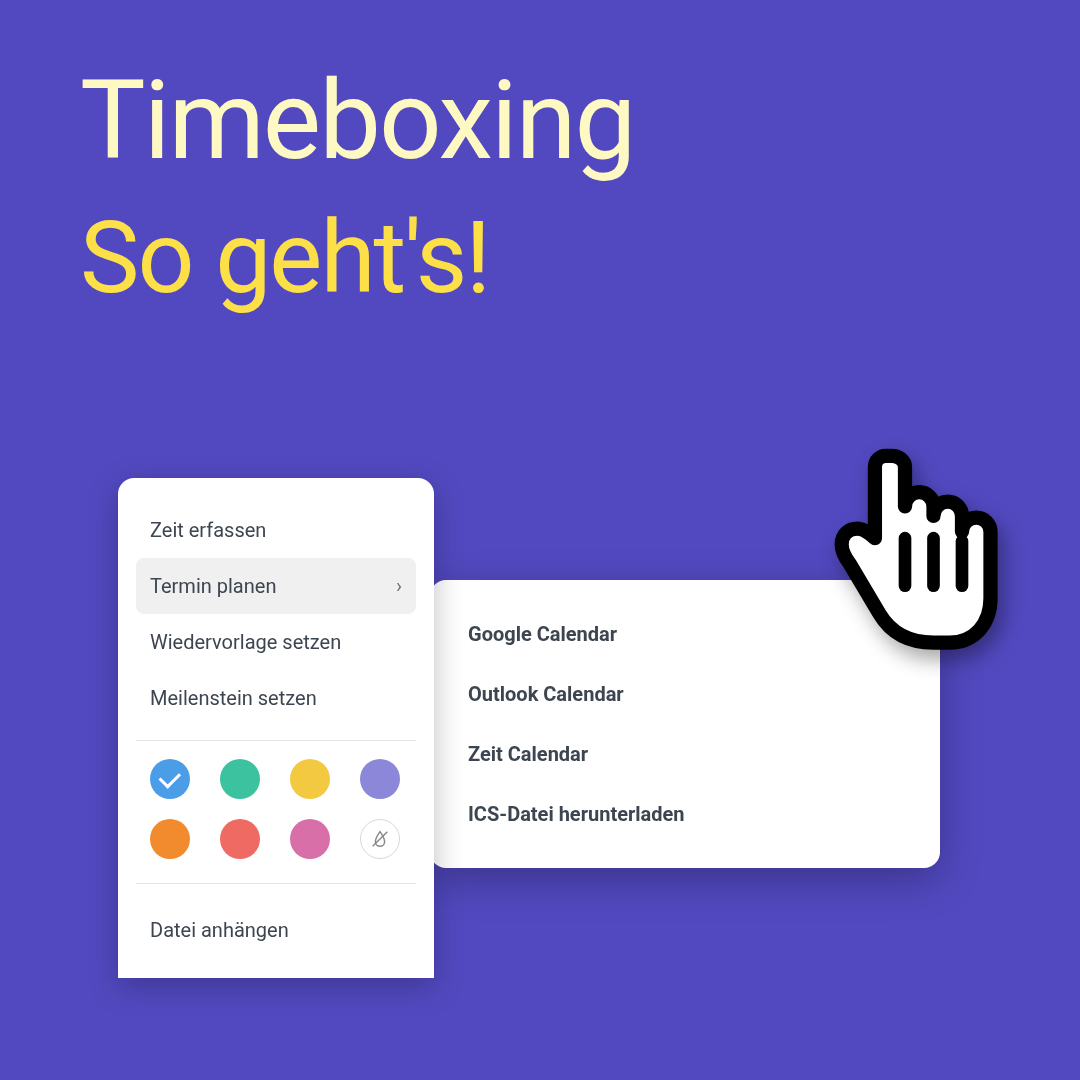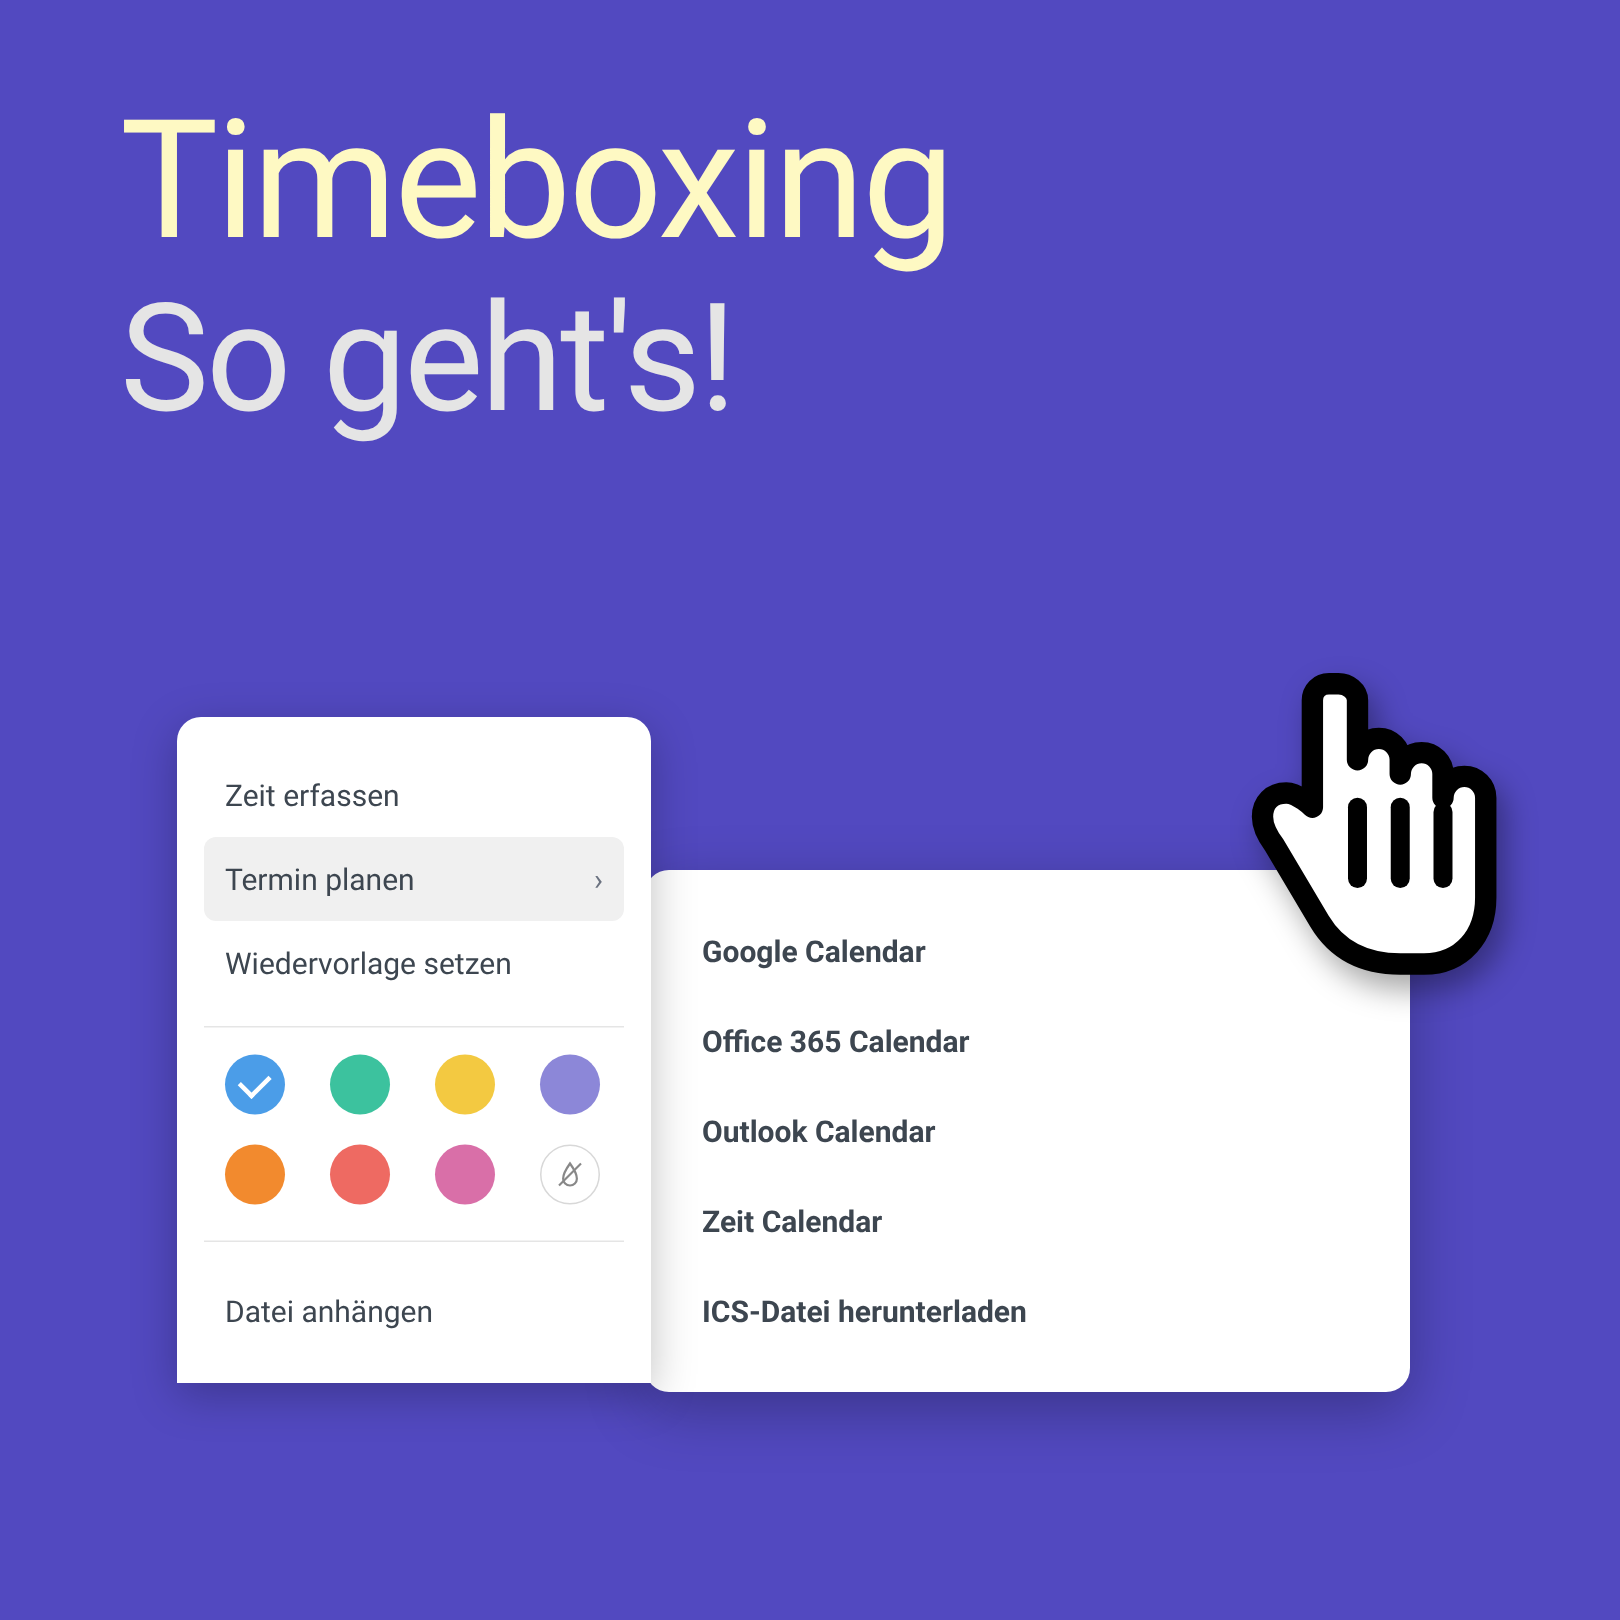--- a/index.html
+++ b/index.html
@@ -19,24 +19,24 @@
   .title-line1 {
     font-size: 110px;
     font-weight: 400;
     color: #fef9c3;
     letter-spacing: -2px;
     line-height: 1.1;
   }
   .title-line2 {
     font-size: 100px;
     font-weight: 400;
-    color: #e5e5e5;
+    color: #fde047;
     letter-spacing: -2px;
     line-height: 1.1;
-    margin-top: 4px;
+    margin-top: 22px;
   }
   .menu-panel {
     position: absolute;
     top: 478px;
     left: 118px;
     width: 316px;
     background: #ffffff;
     border-radius: 16px 16px 0 0;
     padding: 24px 18px 20px 18px;
     box-shadow: 0 8px 30px rgba(0,0,0,0.25);
@@ -137,20 +137,23 @@
   <div class="menu-item">
     <span>Zeit erfassen</span>
   </div>
   <div class="menu-item selected">
     <span>Termin planen</span>
     <span class="chevron">›</span>
   </div>
   <div class="menu-item">
     <span>Wiedervorlage setzen</span>
   </div>
+  <div class="menu-item">
+    <span>Meilenstein setzen</span>
+  </div>
 
   <hr class="divider">
 
   <div class="color-grid">
     <div class="color-swatch checked" style="background:#4b9de8"></div>
     <div class="color-swatch" style="background:#3cc29e"></div>
     <div class="color-swatch" style="background:#f3c941"></div>
     <div class="color-swatch" style="background:#8c87d8"></div>
     <div class="color-swatch" style="background:#f28a2e"></div>
     <div class="color-swatch" style="background:#ee6a62"></div>
@@ -165,21 +168,20 @@
 
   <hr class="divider">
 
   <div class="menu-item">
     <span>Datei anhängen</span>
   </div>
 </div>
 
 <div class="submenu-panel">
   <div class="submenu-item">Google Calendar</div>
-  <div class="submenu-item">Office 365 Calendar</div>
   <div class="submenu-item">Outlook Calendar</div>
   <div class="submenu-item">Zeit Calendar</div>
   <div class="submenu-item">ICS-Datei herunterladen</div>
 </div>
 
 <svg class="cursor-hand" viewBox="0 0 120 140">
   <path d="M48 10 C44 10 41 13 41 17 L41 62
            C41 62 35 56 30 56 C24 56 20 60 20 66
            C20 70 22 74 25 78 L44 110
            C50 120 60 128 78 128 L88 128

